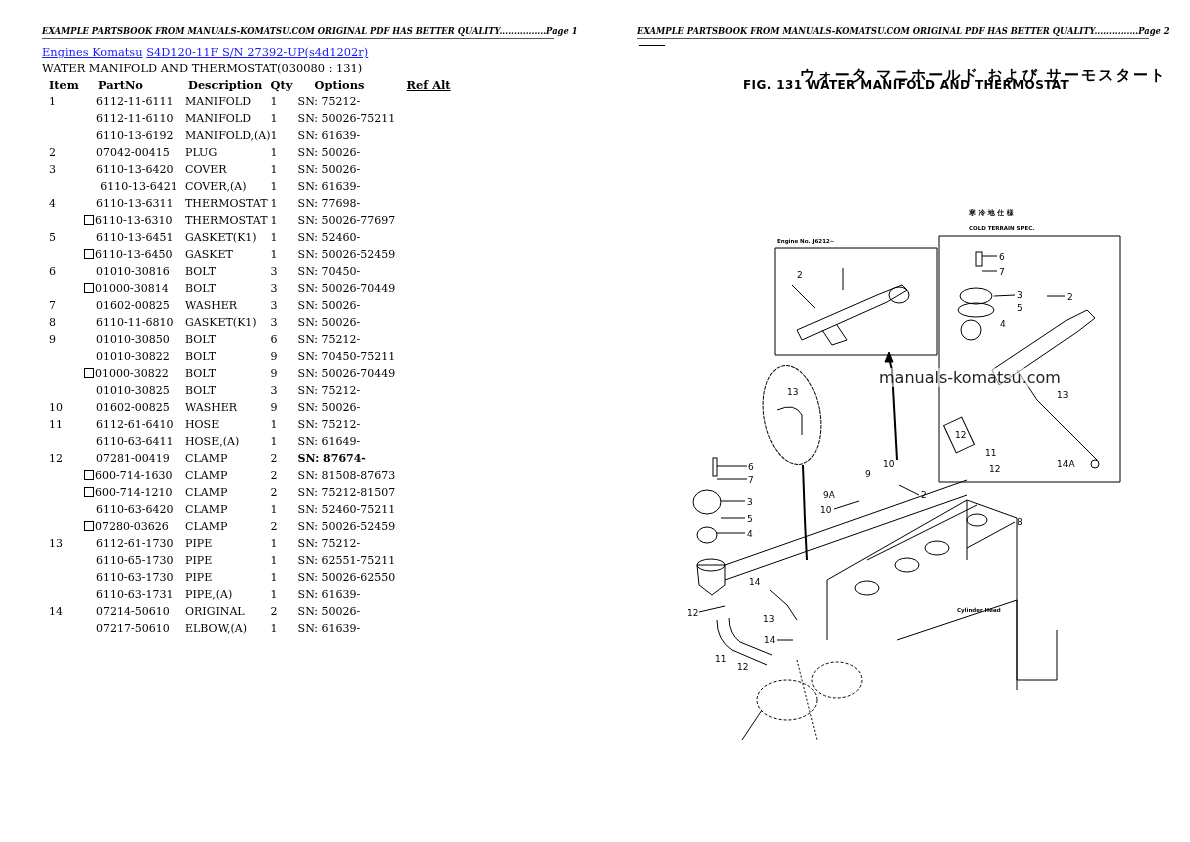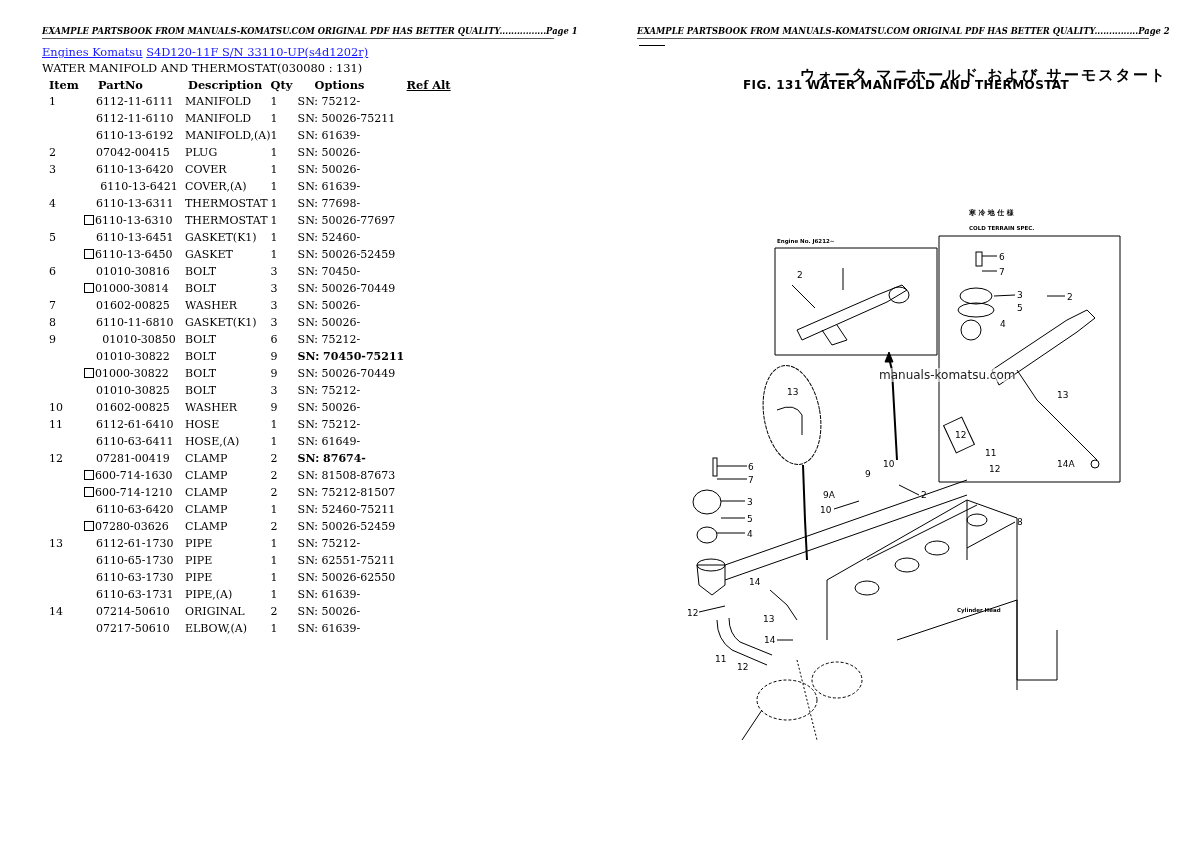--- a/index.html
+++ b/index.html
@@ -17,33 +17,33 @@
     table.parts td { height: 17px; padding: 0; white-space: nowrap; }
     .c-item { width: 35px; padding-left: 7px !important; }
     .c-part { width: 84px; }
     .c-desc { width: 80px; }
     .c-qty { width: 24px; }
     .c-opt { width: 92px; }
     .c-ref { width: 60px; text-decoration: underline; }
     .chk { display: inline-block; width: 8px; height: 8px; border: 1px solid #000; margin-right: 1px; vertical-align: -1px; }
     .jp-title { position: absolute; left: 800px; top: 66px; font-family: "DejaVu Sans", sans-serif; font-size: 15px; font-weight: bold; letter-spacing: 2px; }
     .fig-title { position: absolute; left: 743px; top: 78px; font-family: "DejaVu Sans", sans-serif; font-size: 12px; font-weight: bold; letter-spacing: 0.4px; }
-    .watermark { position: absolute; left: 879px; top: 368px; font-family: "DejaVu Sans", sans-serif; font-size: 12px; color: #222; background: rgba(255,255,255,0.55); }
+    .watermark { position: absolute; left: 879px; top: 368px; font-family: "DejaVu Sans", sans-serif; font-size: 16px; color: #222; background: rgba(255,255,255,0.55); }
     svg.diagram { position: absolute; left: 637px; top: 40px; }
     .lbl { font-family: "DejaVu Sans", sans-serif; font-size: 9px; fill: #000; }
     .tiny { font-family: "DejaVu Sans", sans-serif; font-size: 5.5px; fill: #000; font-weight: bold; }
   </style>
 </head>
 <body>
 
 <div id="hdr1" class="page-header">EXAMPLE PARTSBOOK FROM MANUALS-KOMATSU.COM ORIGINAL PDF HAS BETTER QUALITY................Page 1</div>
 
 <div class="breadcrumb">
   <a>Engines Komatsu</a>
-  <a>S4D120-11F S/N 33110-UP(s4d1202r)</a>
+  <a>S4D120-11F S/N 27392-UP(s4d1202r)</a>
 </div>
 <div class="section-title">WATER MANIFOLD AND THERMOSTAT(030080 : 131)</div>
 
 <table class="parts">
   <thead>
     <tr>
       <th class="c-item">Item</th>
       <th class="c-part" style="padding-left:14px">PartNo</th>
       <th class="c-desc" style="padding-left:6px">Description</th>
       <th class="c-qty">Qty</th>
@@ -159,32 +159,32 @@
       <tr>
         <td class="c-item">8</td>
         <td class="c-part" style="padding-left: 12px;"><span>6110-11-6810</span></td>
         <td class="c-desc" style="padding-left: 3px;">GASKET(K1)</td>
         <td class="c-qty">3</td>
         <td class="c-opt" style="padding-left: 3px;">SN: 50026-</td>
         <td class="c-ref"></td>
       </tr>
       <tr>
         <td class="c-item">9</td>
-        <td class="c-part" style="padding-left: 12px; text-align: center;"><span>01010-30850</span></td>
+        <td class="c-part" style="padding-left: 12px;"><span>01010-30850</span></td>
         <td class="c-desc" style="padding-left: 3px;">BOLT</td>
         <td class="c-qty">6</td>
         <td class="c-opt" style="padding-left: 3px;">SN: 75212-</td>
         <td class="c-ref"></td>
       </tr>
       <tr>
         <td class="c-item"></td>
         <td class="c-part" style="padding-left: 12px;"><span>01010-30822</span></td>
         <td class="c-desc" style="padding-left: 3px;">BOLT</td>
         <td class="c-qty">9</td>
-        <td class="c-opt" style="padding-left: 3px; font-weight: bold;">SN: 70450-75211</td>
+        <td class="c-opt" style="padding-left: 3px;">SN: 70450-75211</td>
         <td class="c-ref"></td>
       </tr>
       <tr>
         <td class="c-item"></td>
         <td class="c-part" style="padding-left: 0px;"><span class="chk"></span><span>01000-30822</span></td>
         <td class="c-desc" style="padding-left: 3px;">BOLT</td>
         <td class="c-qty">9</td>
         <td class="c-opt" style="padding-left: 3px;">SN: 50026-70449</td>
         <td class="c-ref"></td>
       </tr>

